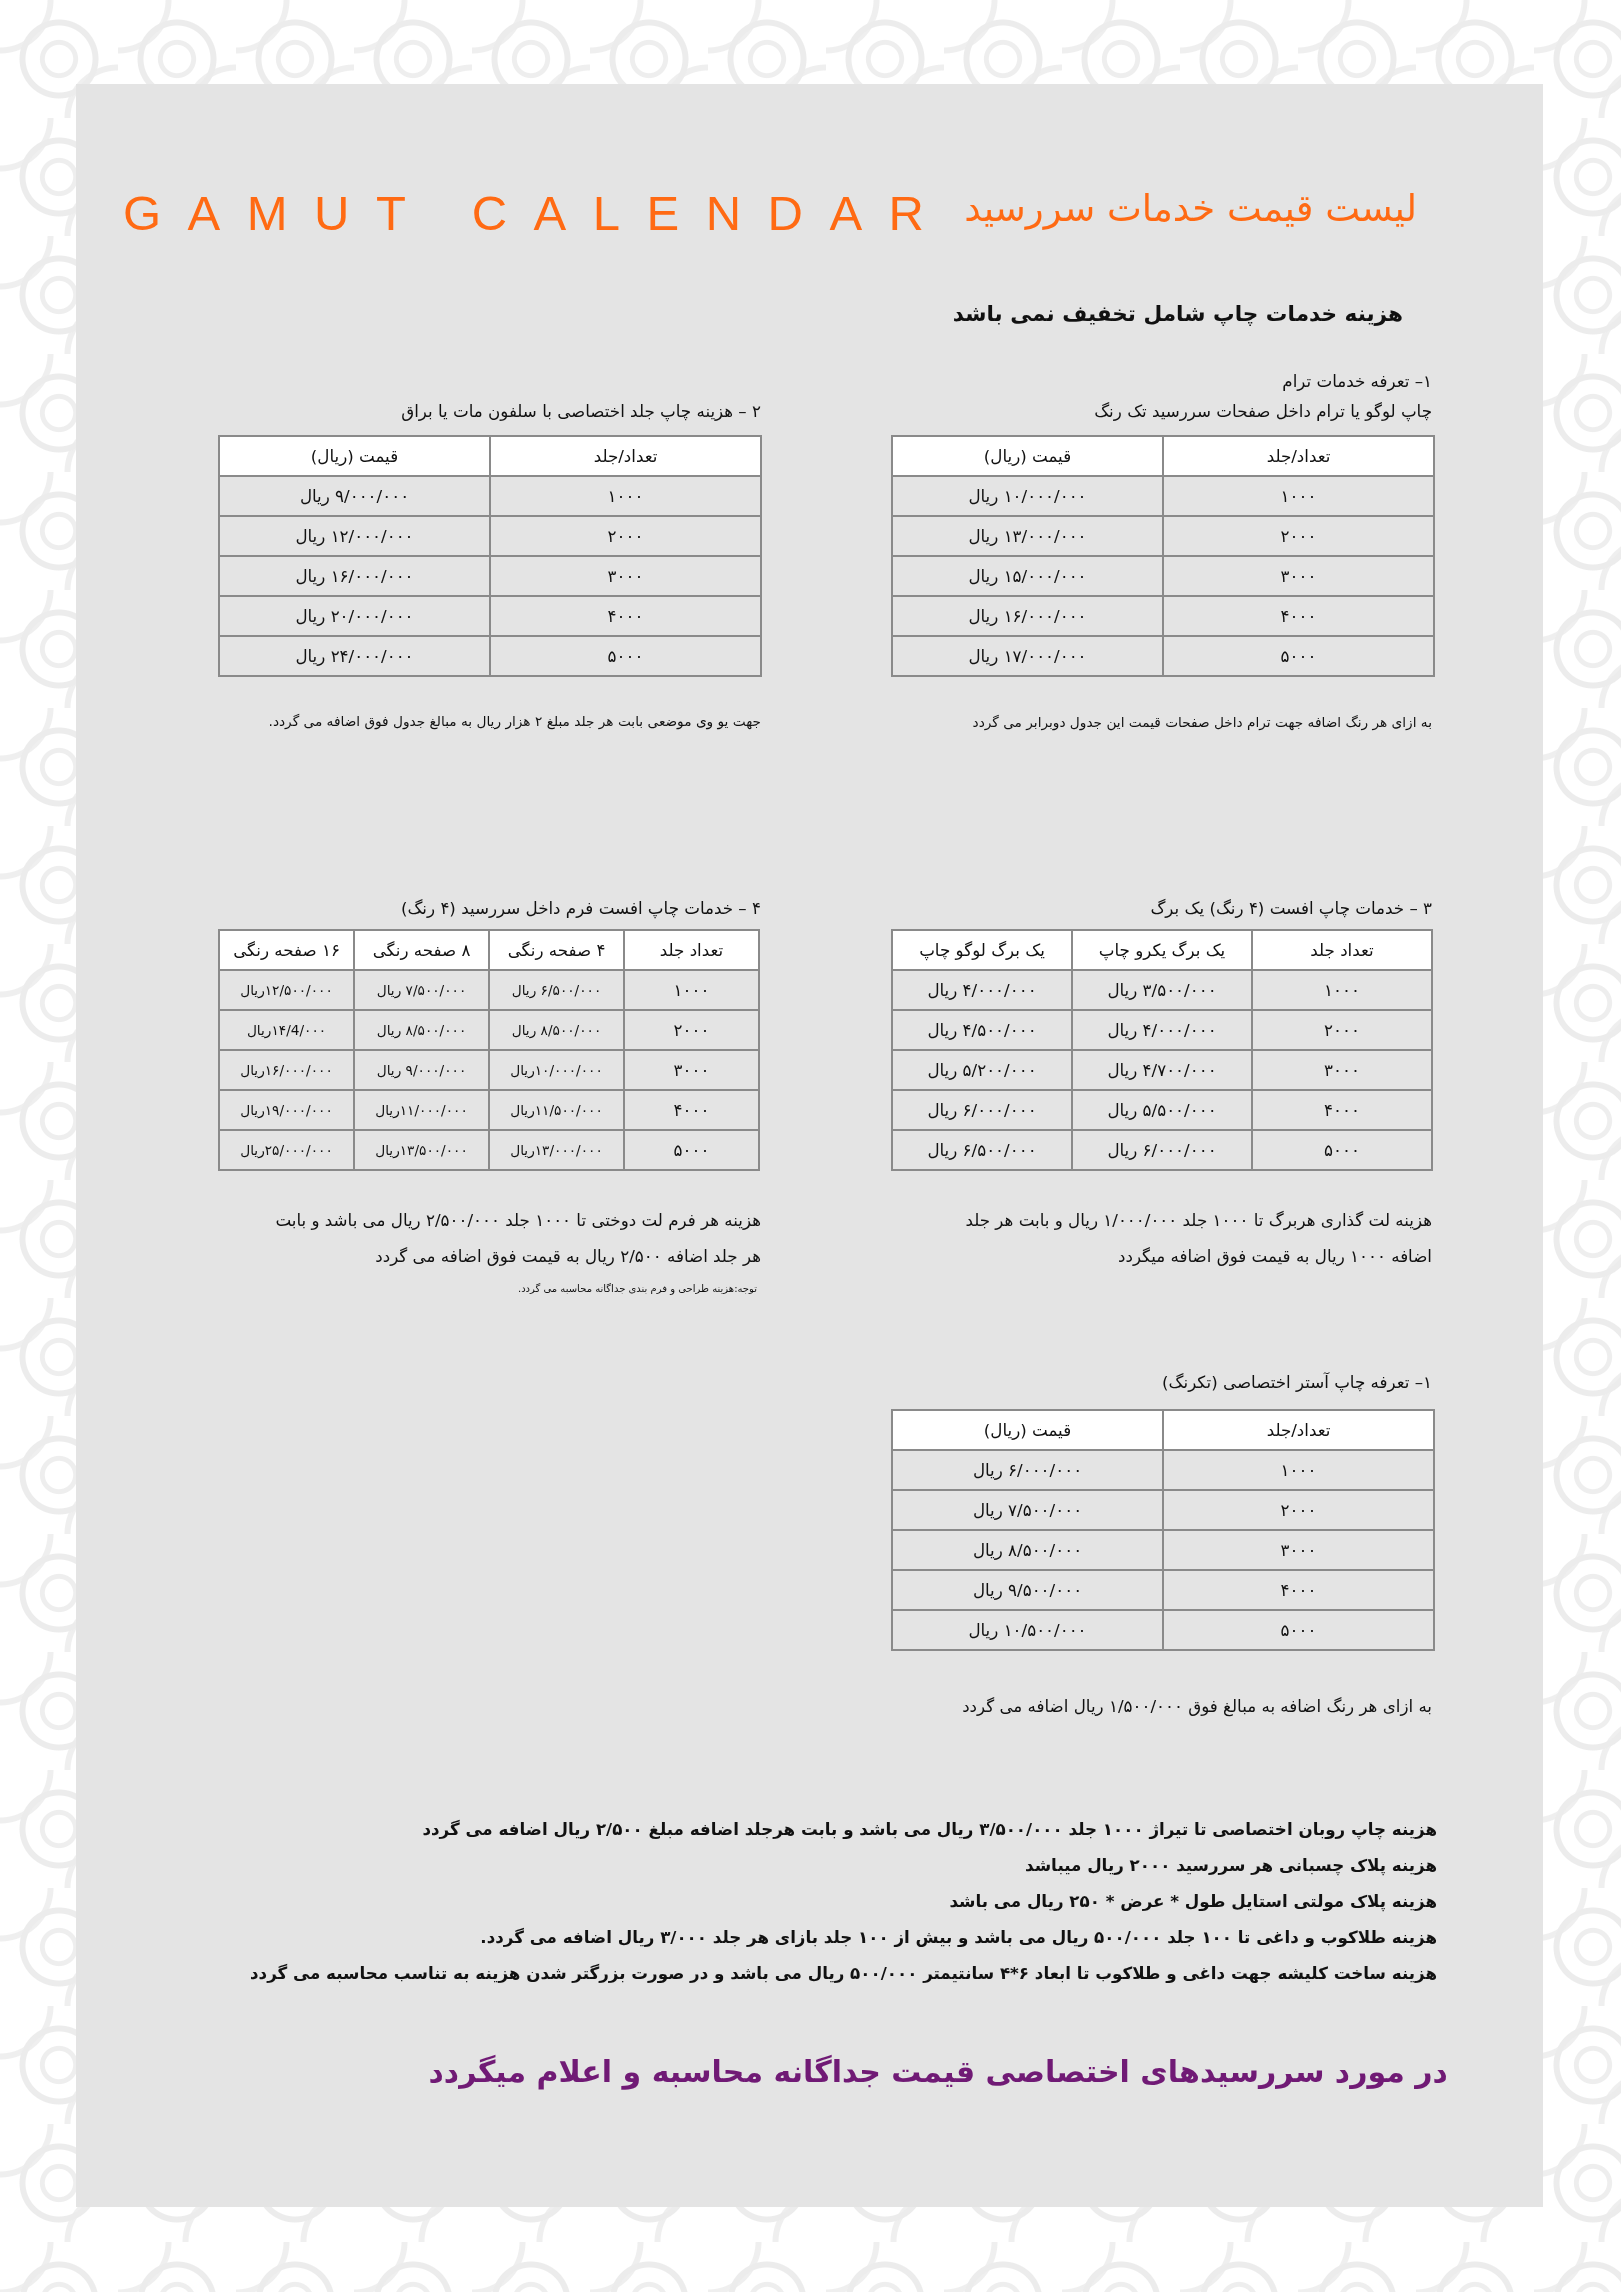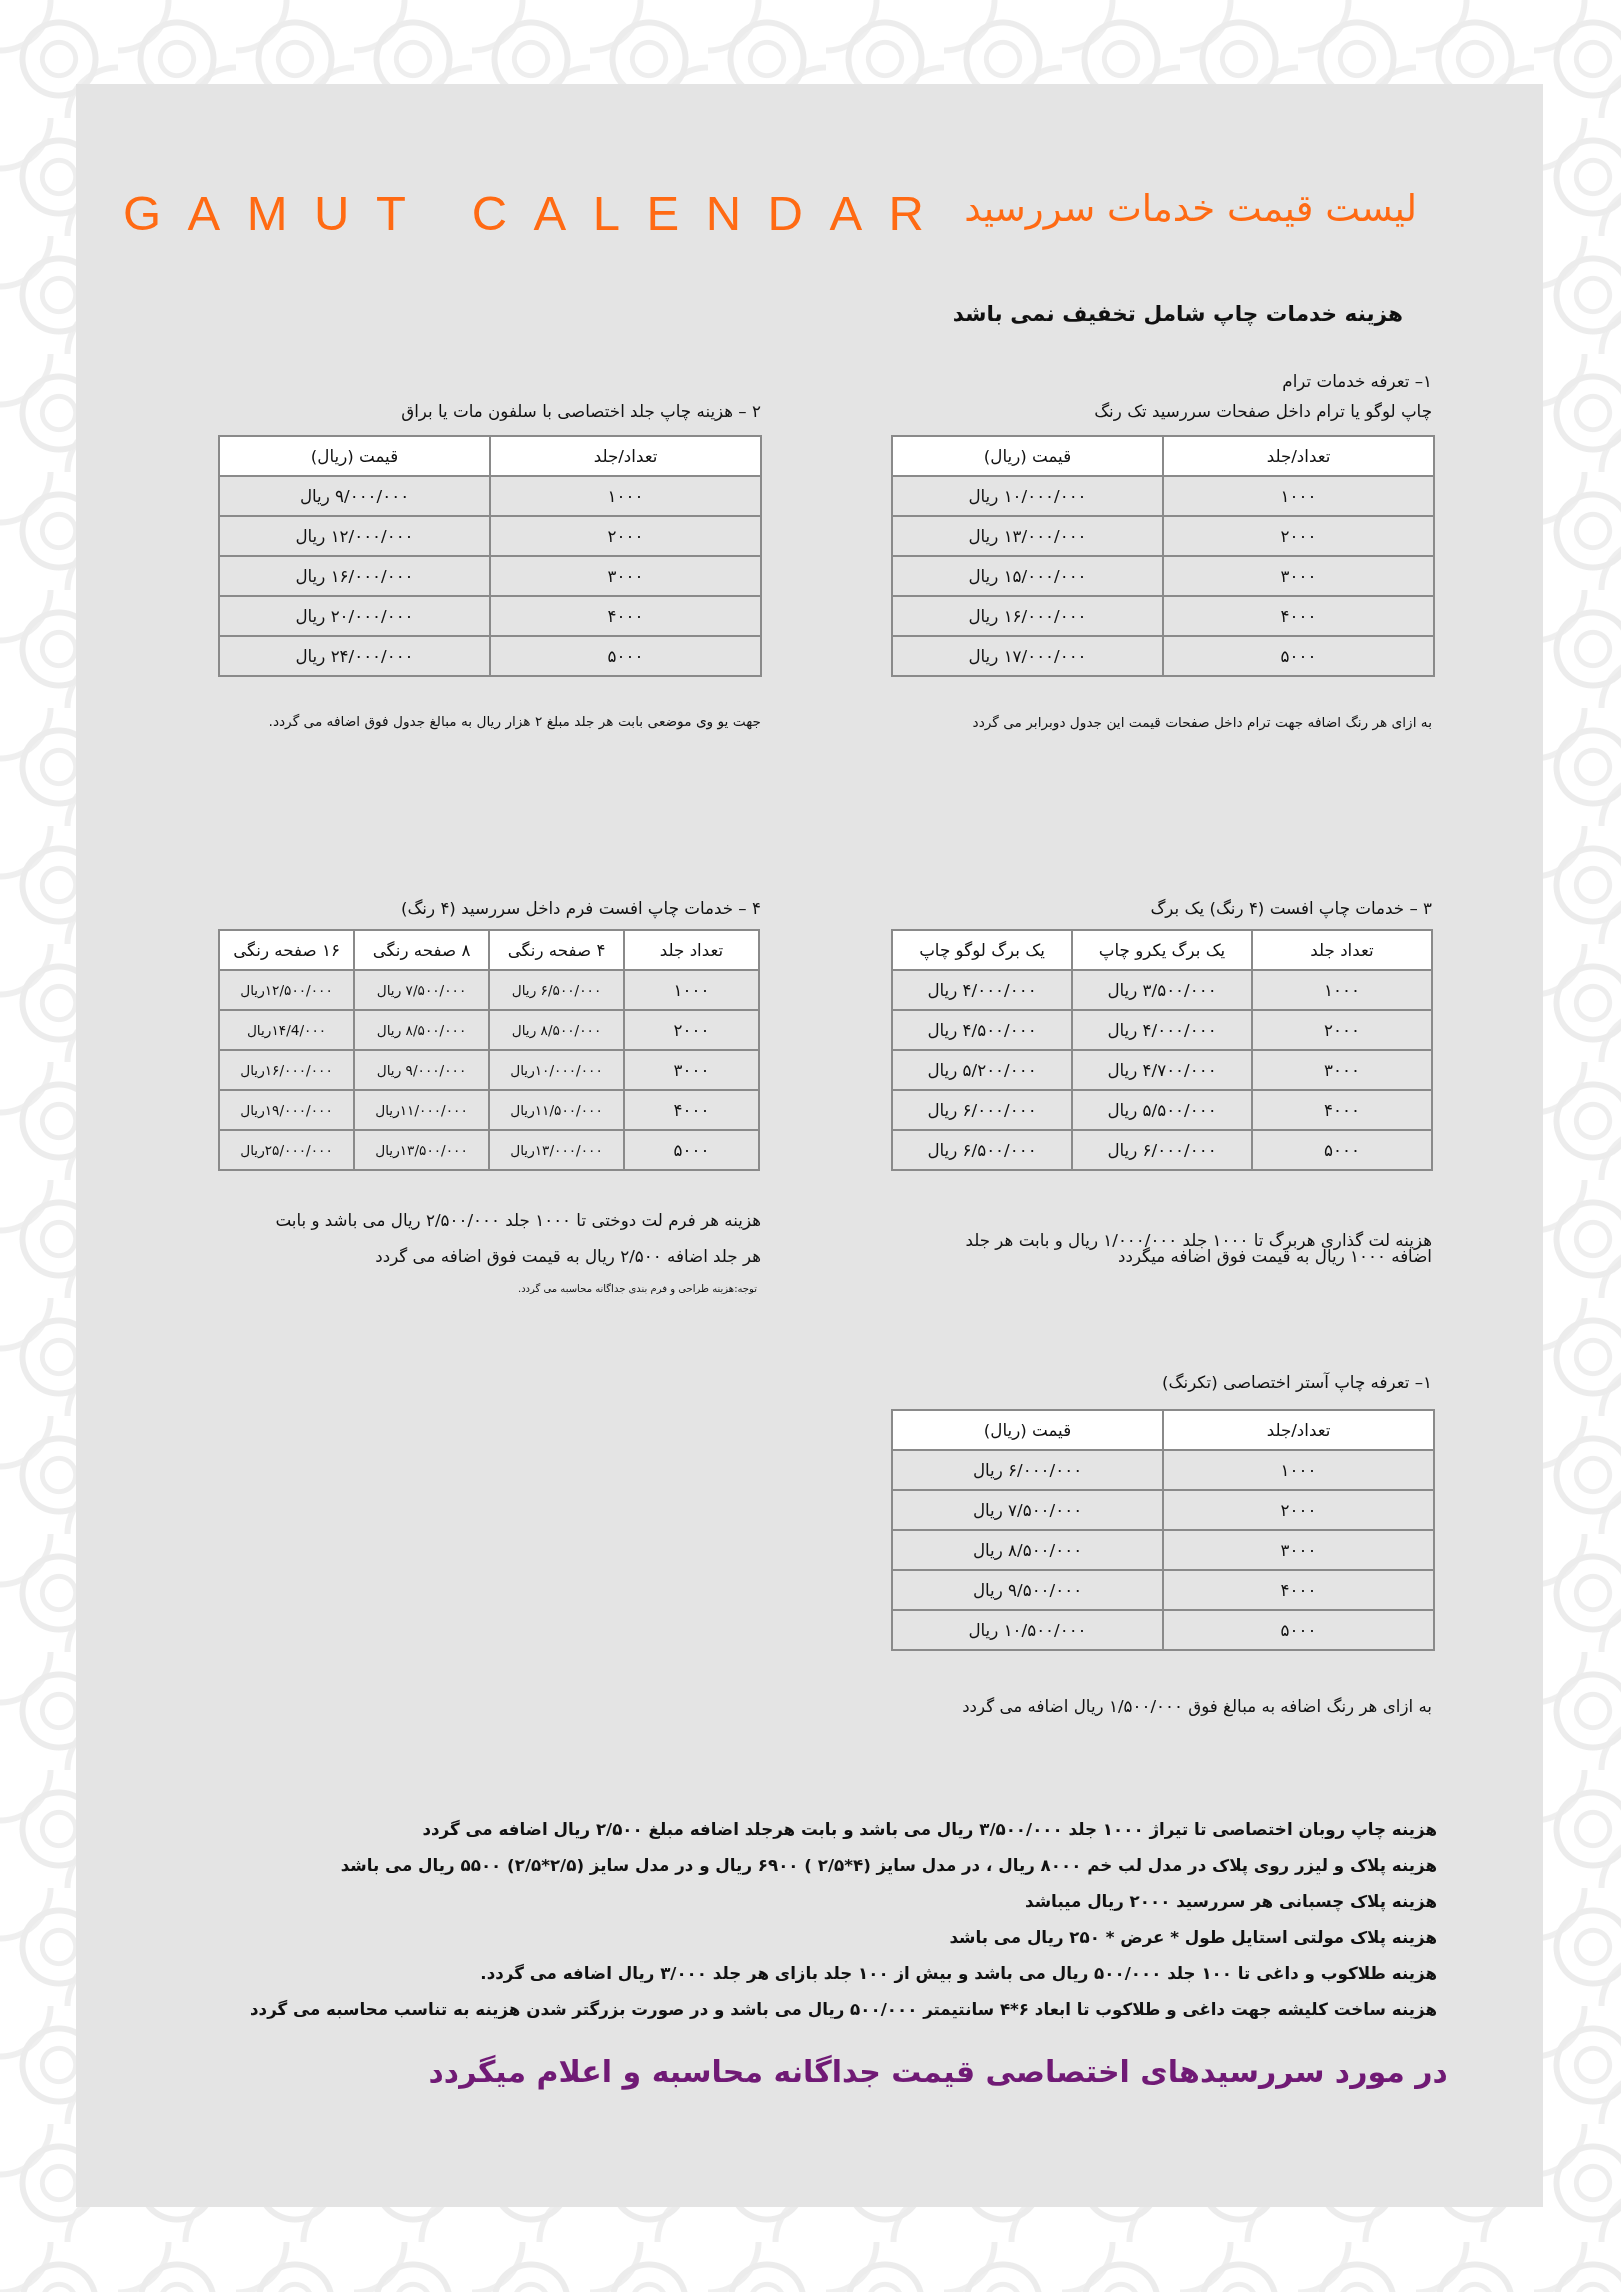--- a/index.html
+++ b/index.html
@@ -162,21 +162,21 @@
         <td class="price">۵/۵۰۰/۰۰۰ ریال</td>
         <td class="price">۶/۰۰۰/۰۰۰  ریال</td>
       </tr>
   <tr>
         <td>۵۰۰۰</td>
         <td class="price">۶/۰۰۰/۰۰۰ ریال</td>
         <td class="price">۶/۵۰۰/۰۰۰  ریال</td>
       </tr>
 </tbody>
   </table>
-<div class="abs rtl note-lg" style="right:189px; top:1202px;margin-top:20px;">هزینه لت گذاری هربرگ تا ۱۰۰۰ جلد ۱/۰۰۰/۰۰۰ ریال و بابت هر جلد</div>
+<div class="abs rtl note-lg" style="right:189px; top:1202px;">هزینه لت گذاری هربرگ تا ۱۰۰۰ جلد ۱/۰۰۰/۰۰۰ ریال و بابت هر جلد</div>
 <div class="abs rtl note-lg" style="right:189px; top:1238px;">اضافه ۱۰۰۰ ریال به قیمت فوق اضافه میگردد</div>
 
 <div class="abs rtl sec-title" style="right:860px; top:896px;">۴ – خدمات چاپ افست فرم داخل سررسید (۴ رنگ)</div>
 <table class="pt small" style="left:218px; top:929px; width:541px;">
   <colgroup>
       <col style="width:135px">
       <col style="width:135px">
       <col style="width:135px">
       <col style="width:135px">
     </colgroup>
@@ -253,20 +253,19 @@
   <tr>
         <td>۵۰۰۰</td>
         <td class="price">۱۰/۵۰۰/۰۰۰  ریال</td>
       </tr>
 </tbody>
   </table>
 <div class="abs rtl note-lg" style="right:189px; top:1688px;">به ازای هر رنگ اضافه به مبالغ فوق ۱/۵۰۰/۰۰۰ ریال اضافه می گردد</div>
 
 <div class="abs rtl footer-lines">
   <div>هزینه چاپ روبان اختصاصی تا تیراژ ۱۰۰۰ جلد ۳/۵۰۰/۰۰۰ ریال می باشد و بابت هرجلد اضافه مبلغ ۲/۵۰۰ ریال اضافه می گردد</div>
-  <div>هزینه پلاک و لیزر روی پلاک در مدل لب خم ۸۰۰۰ ریال ، در مدل سایز (۴*۲/۵ ) ۶۹۰۰ ریال و در مدل سایز (۲/۵*۲/۵) ۵۵۰۰ ریال می باشد</div>
   <div>هزینه پلاک چسبانی هر سررسید ۲۰۰۰ ریال میباشد</div>
   <div>هزینه پلاک مولتی استایل طول * عرض * ۲۵۰ ریال می باشد</div>
   <div>هزینه طلاکوب و داغی تا ۱۰۰ جلد ۵۰۰/۰۰۰ ریال می باشد و بیش از ۱۰۰ جلد بازای هر جلد ۳/۰۰۰ ریال اضافه می گردد.</div>
   <div>هزینه ساخت کلیشه جهت داغی و طلاکوب تا ابعاد ۶*۴ سانتیمتر ۵۰۰/۰۰۰ ریال می باشد و در صورت بزرگتر شدن هزینه به تناسب محاسبه می گردد</div>
 </div>
 <div class="abs rtl closing">در مورد سررسیدهای اختصاصی قیمت جداگانه محاسبه و اعلام میگردد</div>
 
 
 </body></html>

